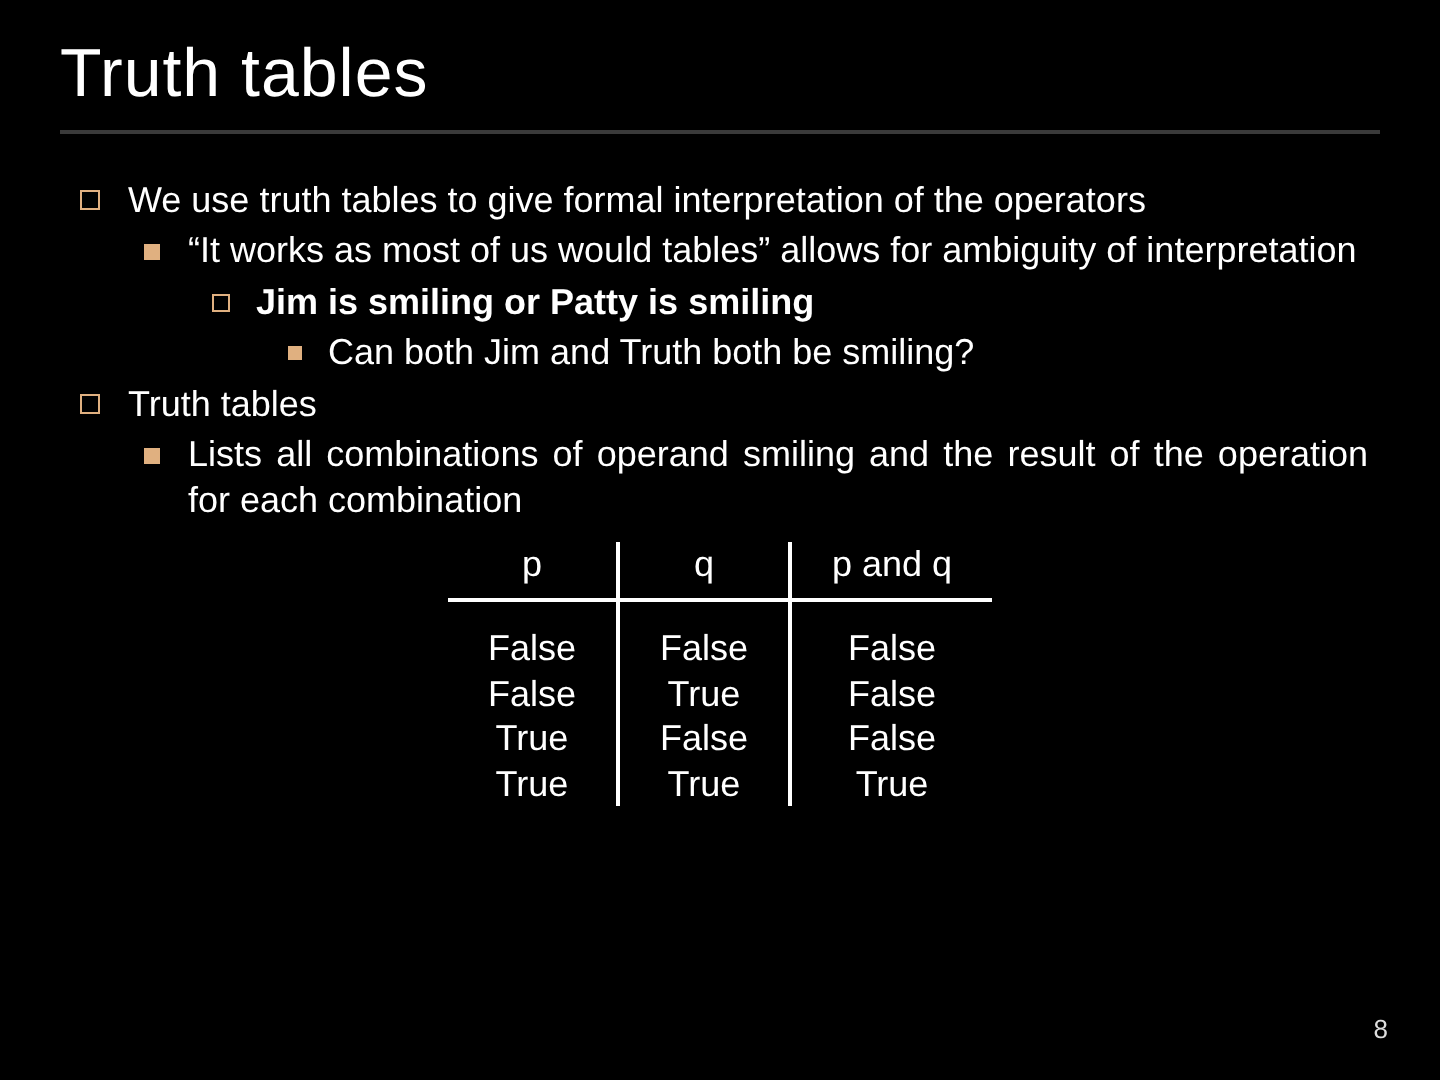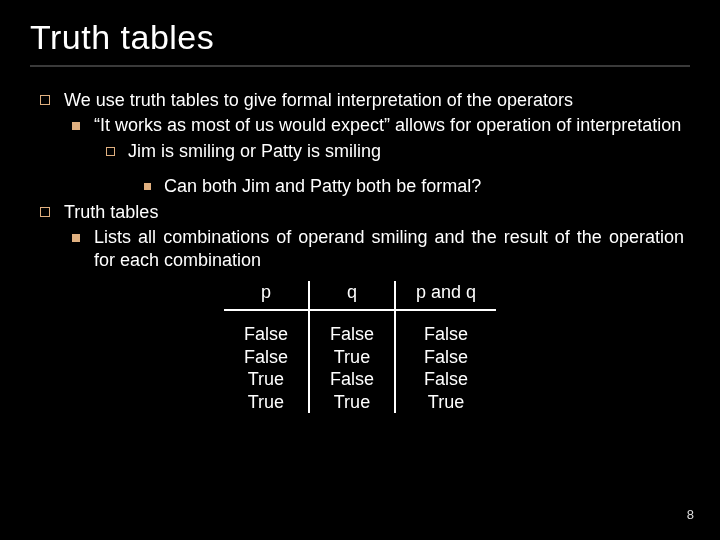--- a/index.html
+++ b/index.html
@@ -36,21 +36,21 @@
     margin-top: 8px;
   }
   .content {
     padding: 0 6px 0 6px;
     font-size: 18px;
     line-height: 1.3;
   }
   .lvl { position: relative; }
   .lvl0 { padding-left: 28px; text-align: justify; margin-bottom: 2px; }
   .lvl1 { padding-left: 58px; text-align: justify; margin-bottom: 2px; }
-  .lvl2 { padding-left: 92px; text-align: justify; margin-bottom: 12px; }
+  .lvl2 { padding-left: 92px; text-align: justify; margin-bottom: 2px; font-weight: bold; }
   .lvl3 { padding-left: 128px; text-align: justify; margin-bottom: 2px; }
   .bullet-sq-open, .bullet-sq-fill {
     position: absolute;
     left: 0;
   }
   .lvl0 > .bullet-sq-open { left: 4px; top: 6px; width: 10px; height: 10px; border: 1.5px solid #e0b080; box-sizing: border-box; }
   .lvl1 > .bullet-sq-fill { left: 36px; top: 8px; width: 8px; height: 8px; background: #e0b080; }
   .lvl2 > .bullet-sq-open { left: 70px; top: 7px; width: 9px; height: 9px; border: 1.5px solid #e0b080; box-sizing: border-box; }
   .lvl3 > .bullet-sq-fill { left: 108px; top: 8px; width: 7px; height: 7px; background: #e0b080; }
 
@@ -97,31 +97,31 @@
 
   <div class="content">
 
     <div class="lvl lvl0">
       <span class="bullet-sq-open"></span>
       <span>We use truth tables to give formal interpretation of the operators</span>
     </div>
 
     <div class="lvl lvl1">
       <span class="bullet-sq-fill"></span>
-      <span>“It works as most of us would expect” allows for operation of interpretation</span>
+      <span>“It works as most of us would tables” allows for ambiguity of interpretation</span>
     </div>
 
     <div class="lvl lvl2">
       <span class="bullet-sq-open"></span>
       <span>Jim is smiling or Patty is smiling</span>
     </div>
 
     <div class="lvl lvl3">
       <span class="bullet-sq-fill"></span>
-      <span>Can both Jim and Patty both be formal?</span>
+      <span>Can both Jim and Truth both be smiling?</span>
     </div>
 
     <div class="lvl lvl0">
       <span class="bullet-sq-open"></span>
       <span>Truth tables</span>
     </div>
 
     <div class="lvl lvl1">
       <span class="bullet-sq-fill"></span>
       <span>Lists all combinations of operand smiling and the result of the operation for each combination</span>

